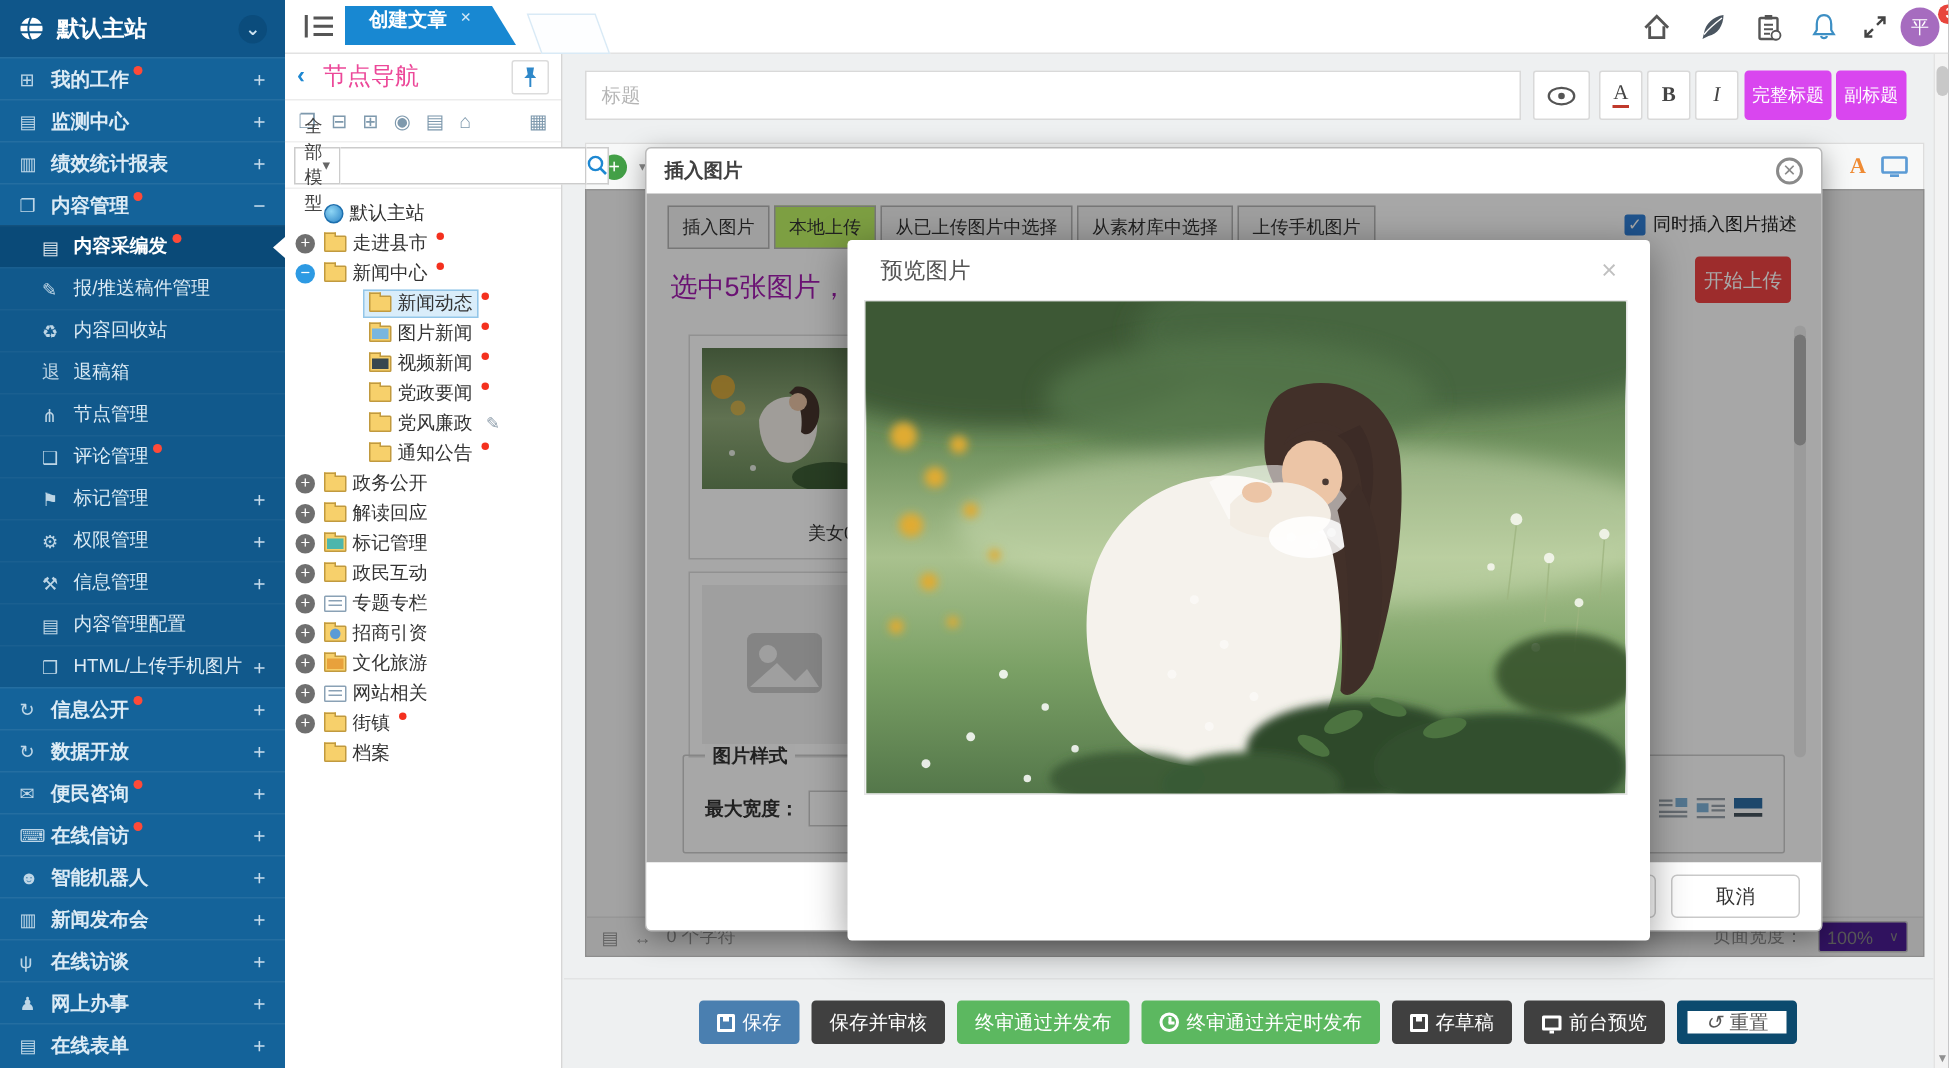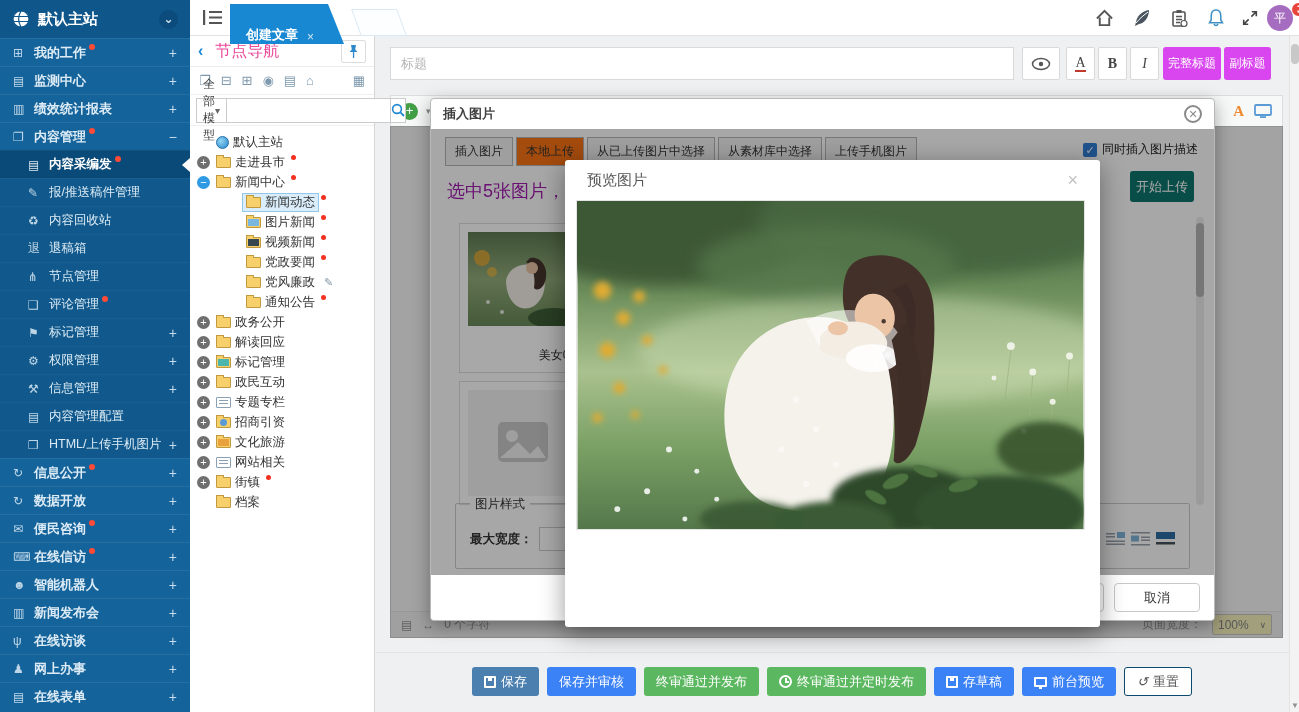--- a/index.html
+++ b/index.html
@@ -16,21 +16,21 @@
   .srow.sub{padding-left:28px;background:#11598c;font-size:12.5px;font-weight:normal;border-top:1px solid rgba(255,255,255,.04)}
   .srow.sub.active{background:#0a4a78;color:#fff;font-weight:bold}
   .srow.sub.active::after{content:"";position:absolute;right:0;top:50%;margin-top:-7px;border:7px solid transparent;border-right:8px solid #ffffff;border-left:none}
   .sic{width:21px;font-size:12px;opacity:.85;font-weight:normal;flex:0 0 21px}
   .sdot{width:6px;height:6px;border-radius:50%;background:#ff4a38;margin:-11px 0 0 3px;flex:0 0 6px}
   .sexp{margin-left:auto;color:#c6dcec;font-weight:normal;font-size:14px}
 
   
   .topbar{position:absolute;left:190px;top:0;width:1109px;height:36px;background:#fff;border-bottom:1px solid #e2e2e2;z-index:25}
   .mtoggle{position:absolute;left:13px;top:9px;cursor:pointer}
-  .tab{position:absolute;left:40px;top:4px;height:40px;width:114px;background:#1888d2;color:#fff;font-size:13px;font-weight:bold;display:flex;align-items:flex-end;padding:0 14px 0 16px;clip-path:polygon(0 0,calc(100% - 16px) 0,100% 100%,0 100%);cursor:pointer}
+  .tab{position:absolute;left:40px;top:4px;height:26px;width:114px;background:#1888d2;color:#fff;font-size:13px;font-weight:bold;display:flex;align-items:flex-start;padding:0 14px 0 16px;clip-path:polygon(0 0,calc(100% - 16px) 0,100% 100%,0 100%);cursor:pointer}
   .tab .x{margin-left:9px;font-weight:normal;opacity:.8;font-size:12px}
   .ghost{position:absolute;left:166px;top:9px;width:46px;height:27px;background:#fdfeff;border:1px solid #d9eaf6;transform:skewX(20deg)}
   .tic{position:absolute;top:7px;width:22px;height:22px;display:flex;align-items:center;justify-content:center;cursor:pointer;color:#555}
   .badge{position:absolute;left:87px;top:-4px;background:#e8453c;color:#fff;font-size:10px;font-weight:bold;border-radius:8px;padding:1px 5px;line-height:11px}
   .avatar{position:absolute;right:6px;top:5px;width:26px;height:26px;border-radius:50%;background:#a66cbf;color:#fff;font-size:12px;display:flex;align-items:center;justify-content:center;cursor:pointer}
 
   
   .tp{position:absolute;left:190px;top:36px;width:185px;bottom:0;background:#fff;border-right:1px solid #d6d6d6;z-index:20}
   .tp-h{height:31px;display:flex;align-items:center;padding:0 8px;border-bottom:1px solid #ececec}
   .tp-back{color:#1e88d2;font-size:16px;margin-right:12px;cursor:pointer;font-weight:bold}
@@ -79,31 +79,31 @@
   .fI{font-family:"Liberation Serif",serif;font-style:italic}
   .editor{position:absolute;left:390px;top:95px;width:893px;height:543px;background:#fff;border:1px solid #ddd}
   .etb{height:31px;background:#f7f8f8;border-bottom:1px solid #e7e7e7;display:flex;align-items:center;padding:0 10px;gap:8px}
   .gplus{width:17px;height:17px;border-radius:50%;background:#43a047;color:#fff;font-size:13px;line-height:16px;text-align:center;cursor:pointer}
   .carS{color:#888;font-size:9px;cursor:pointer}
   .vd{width:1px;height:18px;background:#ddd}
   .undo{color:#7a9fc0;font-size:17px;cursor:pointer;line-height:1}
   .etbR{margin-left:auto;display:flex;align-items:center;gap:10px}
   .orangeA{color:#ef8b34;font-weight:bold;font-size:15px;font-family:"Liberation Serif",serif;cursor:pointer}
   .estatus{position:absolute;bottom:0;left:0;right:0;height:26px;border-top:1px solid #ededed;background:#fbfbfb;display:flex;align-items:center;padding:0 10px;color:#9a9a9a;font-size:12px;gap:10px}
-  .wsel{width:60px;height:21px;border:1px solid #ccc;border-radius:2px;display:flex;align-items:center;padding:0 5px;background:#fef9c3;font-size:12px;color:#888;cursor:pointer}
+  .wsel{width:60px;height:21px;border:1px solid #ccc;border-radius:2px;display:flex;align-items:center;padding:0 5px;background:#4c1d95;font-size:12px;color:#888;cursor:pointer}
   .wsel .car{margin-left:auto;font-size:9px}
   .eov{position:absolute;left:390px;top:126px;width:893px;height:512px;background:rgba(0,0,0,.36);z-index:32}
 
   .divline{position:absolute;left:376px;top:652px;width:923px;height:1px;background:#e2e3e4}
   .actions{position:absolute;left:375px;top:667px;width:914px;display:flex;justify-content:center;gap:8px;z-index:26}
   .abtn{height:29px;padding:0 12px;display:flex;align-items:center;border:none;border-radius:3px;font-size:13px;color:#fff;cursor:pointer;white-space:nowrap}
   .b-primary{background:#4a7fb0}
-  .b-light{background:#3b82f6}
+  .b-light{background:#404040}
   .b-green{background:#5cb860}
-  .b-plain{background:#fff;border:1px solid #0c4a6e;color:#555}
+  .b-plain{background:#fff;border:7px solid #0c4a6e;color:#555}
   .aic{display:none}
   .aic.ic{display:inline-block;margin-right:5px}
   .ic-floppy{width:12px;height:12px;border:2px solid currentColor;border-radius:1px;position:relative}
   .ic-floppy::before{content:"";position:absolute;top:0;left:2px;width:4px;height:3px;background:currentColor}
   .ic-clock{width:13px;height:13px;border:2px solid currentColor;border-radius:50%;position:relative}
   .ic-clock::before{content:"";position:absolute;left:4px;top:1px;width:1.5px;height:4px;background:currentColor}
   .ic-clock::after{content:"";position:absolute;left:4px;top:4px;width:4px;height:1.5px;background:currentColor}
   .ic-monitor{width:13px;height:10px;border:2px solid currentColor;border-radius:1px;position:relative}
   .ic-monitor::after{content:"";position:absolute;left:3px;bottom:-4px;width:3px;height:2px;background:currentColor}
   .ic-reset::before{content:"↺";font-size:13px}
@@ -111,31 +111,31 @@
   
   .m1{position:absolute;left:430px;top:98px;width:785px;height:523px;background:#fff;border:1px solid #b9b9b9;border-radius:4px;box-shadow:0 5px 18px rgba(0,0,0,.35);z-index:34}
   .m1h{height:30px;display:flex;align-items:center;padding:0 12px;font-size:13px;color:#404040;font-weight:bold}
   .m1close{margin-left:auto;width:18px;height:18px;border-radius:50%;border:2px solid #8a8a8a;color:#8a8a8a;font-size:11px;line-height:14px;text-align:center;font-weight:bold;cursor:pointer}
   .m1b{position:absolute;top:30px;left:0;right:0;bottom:45px;z-index:1;overflow:hidden;background:#fdfdfd}
   .m1dim{position:absolute;top:30px;left:0;right:0;bottom:45px;background:rgba(0,0,0,.34);z-index:2}
   .m1f{position:absolute;bottom:0;left:0;right:0;height:45px;display:flex;align-items:center;justify-content:flex-end;gap:10px;padding:0 14px;z-index:3;background:#fff;border-radius:0 0 4px 4px}
   .mbtn{width:86px;height:29px;background:#fff;border:1px solid #c9c9c9;border-radius:4px;font-size:13px;color:#333;cursor:pointer}
   .dtabs{position:absolute;left:14px;top:8px;display:flex}
   .dtab{padding:5px 9px;border:1px solid #b5b5b5;background:#f2f2f2;color:#333;font-size:12px;margin-right:3px;cursor:pointer;white-space:nowrap}
-  .dtab.on{background:#f97316}
+  .dtab.on{background:#bef264}
   .ckrow{position:absolute;right:16px;top:12px;display:flex;align-items:center;gap:5px;font-size:12px;color:#222;cursor:pointer}
   .cbx{width:14px;height:14px;background:#2f7fd6;border-radius:2px;color:#fff;font-size:11px;line-height:14px;text-align:center}
   .selinfo{position:absolute;left:16px;top:50px;font-size:18px;color:#a21caf}
-  .upbtn{position:absolute;right:20px;top:42px;width:64px;height:31px;background:#0f766e;color:#fff;border:none;border-radius:3px;font-size:13px;cursor:pointer}
+  .upbtn{position:absolute;right:20px;top:42px;width:64px;height:31px;background:#ef4444;color:#fff;border:none;border-radius:3px;font-size:13px;cursor:pointer}
   .card{position:absolute;border:1px solid #dcdcdc;background:#fff;padding:8px}
   .cap{position:absolute;right:10px;bottom:8px;font-size:12px;color:#333}
   .vsc{position:absolute;right:10px;top:88px;width:8px;height:288px;background:#ececec;border-radius:4px}
   .vsc i{position:absolute;left:0;top:6px;width:8px;height:74px;background:#b3b3b3;border-radius:4px;cursor:pointer}
   .fset{position:absolute;left:24px;right:24px;top:374px;height:66px;border:1px solid #ccc;border-radius:2px}
-  .fleg{position:absolute;left:14px;top:-8px;background:#fdfdfd;padding:0 5px;font-size:12.5px;font-weight:normal;color:#333}
+  .fleg{position:absolute;left:14px;top:-8px;background:#fdfdfd;padding:0 5px;font-size:12.5px;font-weight:bold;color:#333}
   .frow{display:flex;align-items:center;height:100%;padding:6px 14px 0;gap:6px;font-size:12.5px;color:#333}
   .flbl{font-weight:bold}
   .fin{width:78px;height:24px;border:1px solid #ccc;outline:none;padding:0 4px;font-size:12px}
   .fpx{color:#666;margin-right:14px}
   .flR{margin-left:auto;display:flex;align-items:center;gap:6px}
   .flo{cursor:pointer}
 
   
   .m2{position:absolute;left:565px;top:160px;width:535px;height:467px;background:#fff;border-radius:3px;box-shadow:0 6px 26px rgba(0,0,0,.4);z-index:40}
   .m2h{height:40px;display:flex;align-items:center;padding:0 22px;font-size:15px;color:#555}

